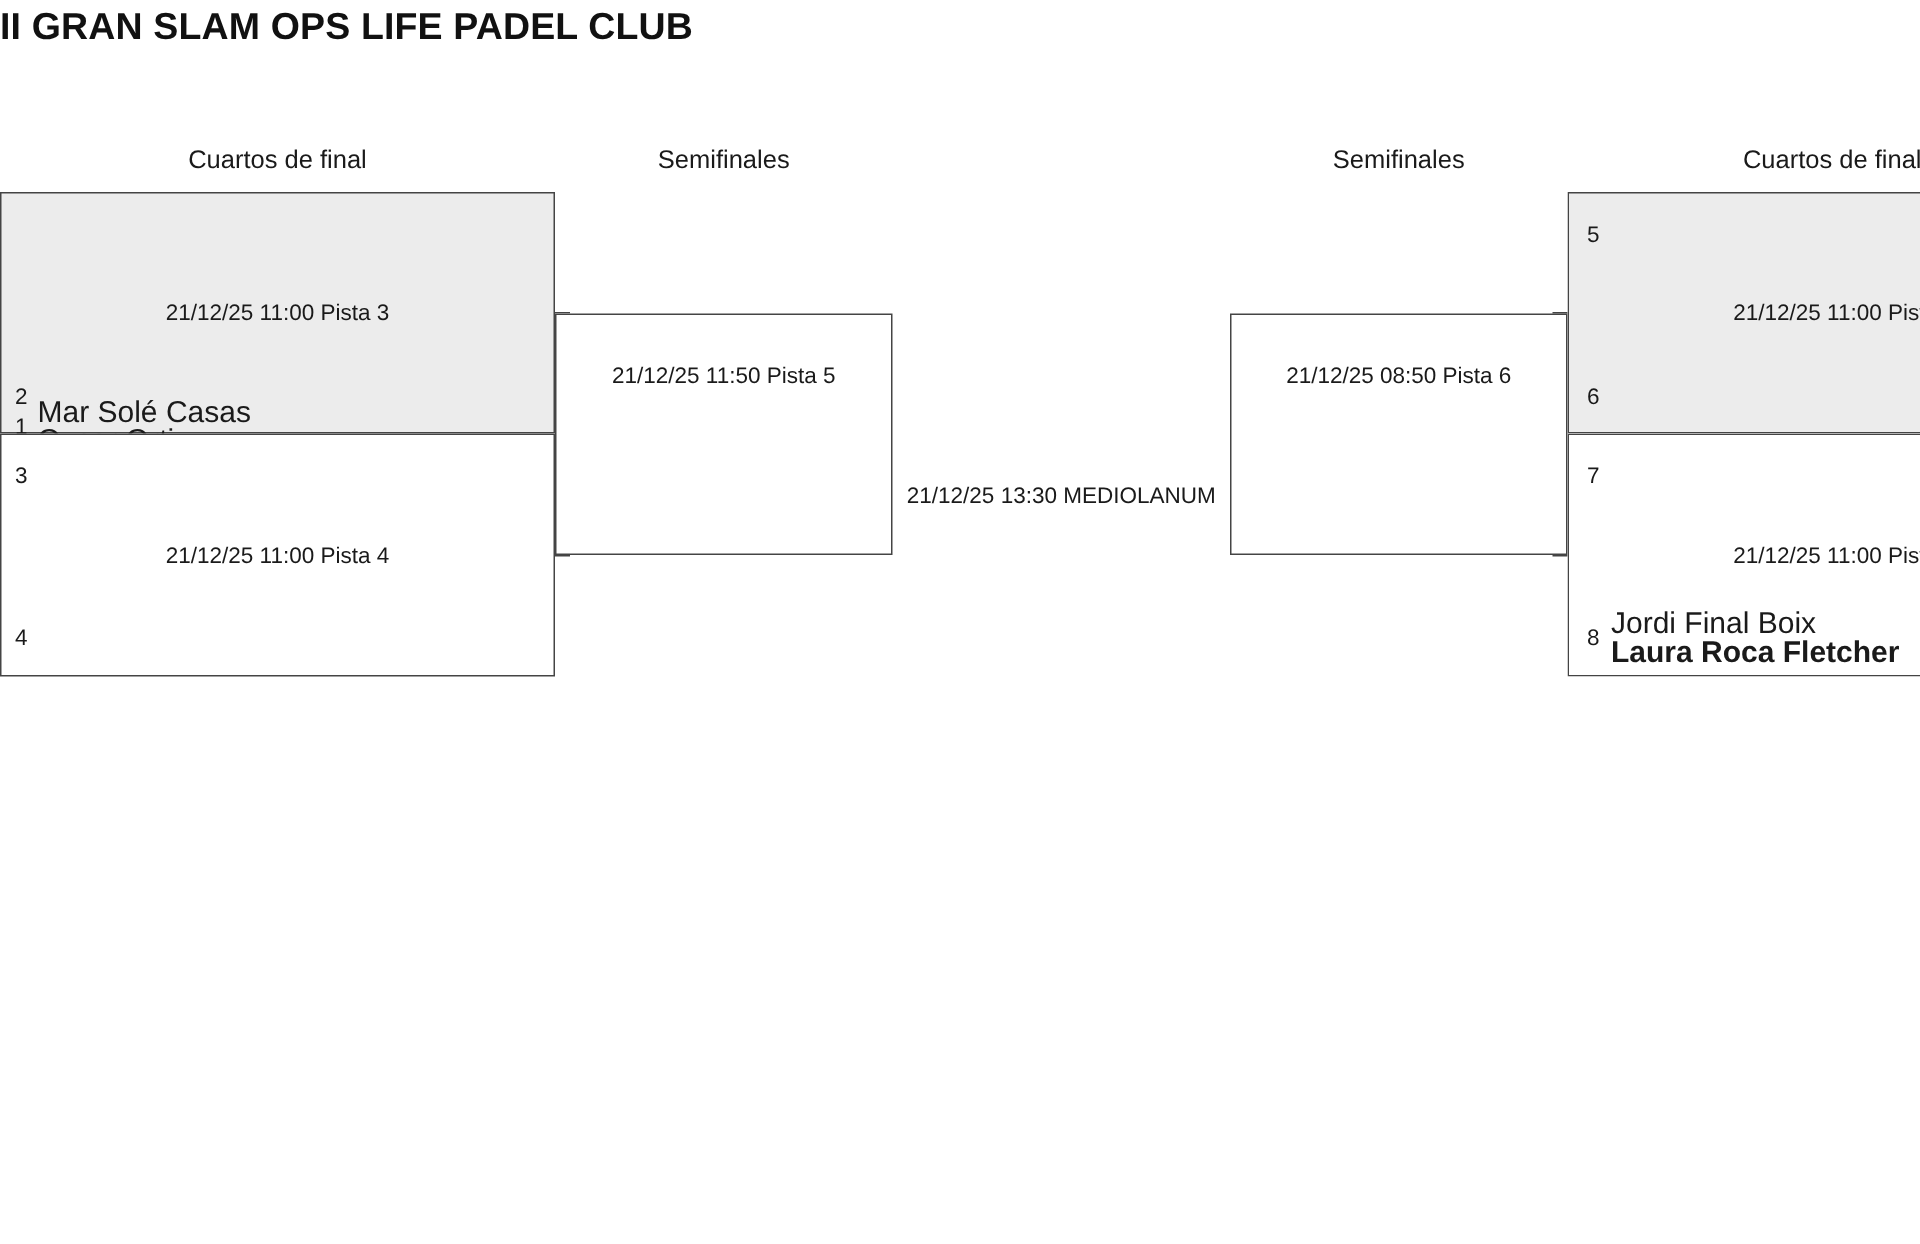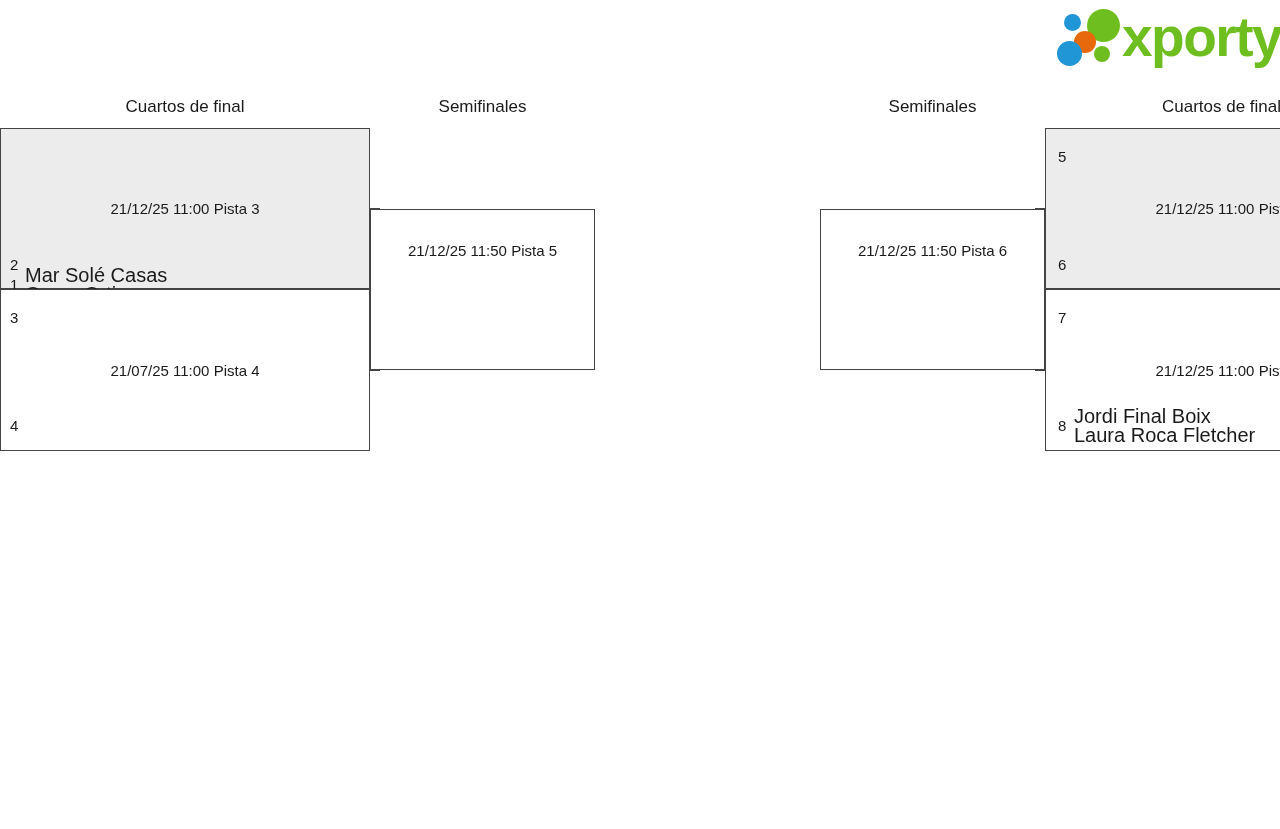--- a/index.html
+++ b/index.html
@@ -131,32 +131,23 @@
   .clip-wrap { position: absolute; overflow: hidden; }
 </style>
 </head>
 <body>
 
 <div id="root">
 
   <div class="header">
 
     <div class="title-block">
+      <div class="title-line">II GRAN SLAM OPS LIFE PADEL CLUB</div>
     </div>
 
-    <div class="logo">
-      <div class="logo-dots">
-        <span class="dot dot-blue-sm"></span>
-        <span class="dot dot-green-lg"></span>
-        <span class="dot dot-orange"></span>
-        <span class="dot dot-blue-lg"></span>
-        <span class="dot dot-green-sm"></span>
-      </div>
-      <div class="logo-word">xporty</div>
-    </div>
   </div>
 
   <div class="round-head" style="left:0px;   width:370px;">Cuartos de final</div>
   <div class="round-head" style="left:370px; width:225px;">Semifinales</div>
   <div class="round-head" style="left:820px; width:225px;">Semifinales</div>
   <div class="clip-wrap" style="left:1045px; top:95px; width:235px; height:26px;">
     <div class="round-head" style="left:0px; top:0px; width:353px; text-align:center;">Cuartos de final</div>
   </div>
 
   <div class="match-box shaded" style="left:0px; top:128px; width:370px; height:161px;">
@@ -165,35 +156,38 @@
     <span class="players players-left" style="top:156px;">Oscar Ortiz</span>
 
     <span class="match-info" style="left:0px; top:70px; width:368px;">21/12/25 11:00 Pista 3</span>
 
     <span class="seed seed-left" style="top:126px;">2</span>
   </div>
 
   <div class="match-box" style="left:0px; top:289px; width:370px; height:162px;">
     <span class="seed seed-left" style="top:18px;">3</span>
 
-    <span class="match-info" style="left:0px; top:71px; width:368px;">21/07/25 11:00 Pista 4</span>
+    <span class="match-info" style="left:0px; top:71px; width:368px;">21/12/25 11:00 Pista 4</span>
 
     <span class="seed seed-left" style="top:126px;">4</span>
   </div>
 
   <div class="connector" style="left:370px; top:208px; width:10px;"></div>
   <div class="connector" style="left:370px; top:370px; width:10px;"></div>
 
   <div class="match-box" style="left:370px; top:209px; width:225px; height:161px;">
     <span class="match-info" style="left:0px; top:31px; width:223px;">21/12/25 11:50 Pista 5</span>
   </div>
 
+  <div style="position:absolute; left:595px; top:209px; width:225px; height:161px;">
+    <span class="final-info" style="left:0px; top:112px; width:225px;">21/12/25 13:30 MEDIOLANUM</span>
+  </div>
 
   <div class="match-box" style="left:820px; top:209px; width:225px; height:161px;">
-    <span class="match-info" style="left:0px; top:31px; width:223px;">21/12/25 11:50 Pista 6</span>
+    <span class="match-info" style="left:0px; top:31px; width:223px;">21/12/25 08:50 Pista 6</span>
   </div>
 
   <div class="connector" style="left:1035px; top:208px; width:10px;"></div>
   <div class="connector" style="left:1035px; top:370px; width:10px;"></div>
 
   <div class="clip-wrap" style="left:1045px; top:128px; width:235px; height:161px;">
     <div class="match-box shaded" style="left:0px; top:0px; width:370px; height:161px;">
       <span class="seed seed-right" style="top:18px;">5</span>
 
       <span class="match-info" style="left:0px; top:70px; width:368px;">21/12/25 11:00 Pista 1</span>
@@ -203,17 +197,17 @@
   </div>
 
   <div class="clip-wrap" style="left:1045px; top:289px; width:235px; height:162px;">
     <div class="match-box" style="left:0px; top:0px; width:370px; height:162px;">
       <span class="seed seed-right" style="top:18px;">7</span>
 
       <span class="match-info" style="left:0px; top:71px; width:368px;">21/12/25 11:00 Pista 2</span>
 
       <span class="seed seed-right" style="top:126px;">8</span>
       <span class="players players-right" style="top:117px;">Jordi Final Boix</span>
-      <span class="players players-right" style="top:136px;">Laura Roca Fletcher</span>
+      <span class="players players-right" style="top:136px;font-weight:bold;">Laura Roca Fletcher</span>
     </div>
   </div>
 
 </div>
 
 </body></html>

